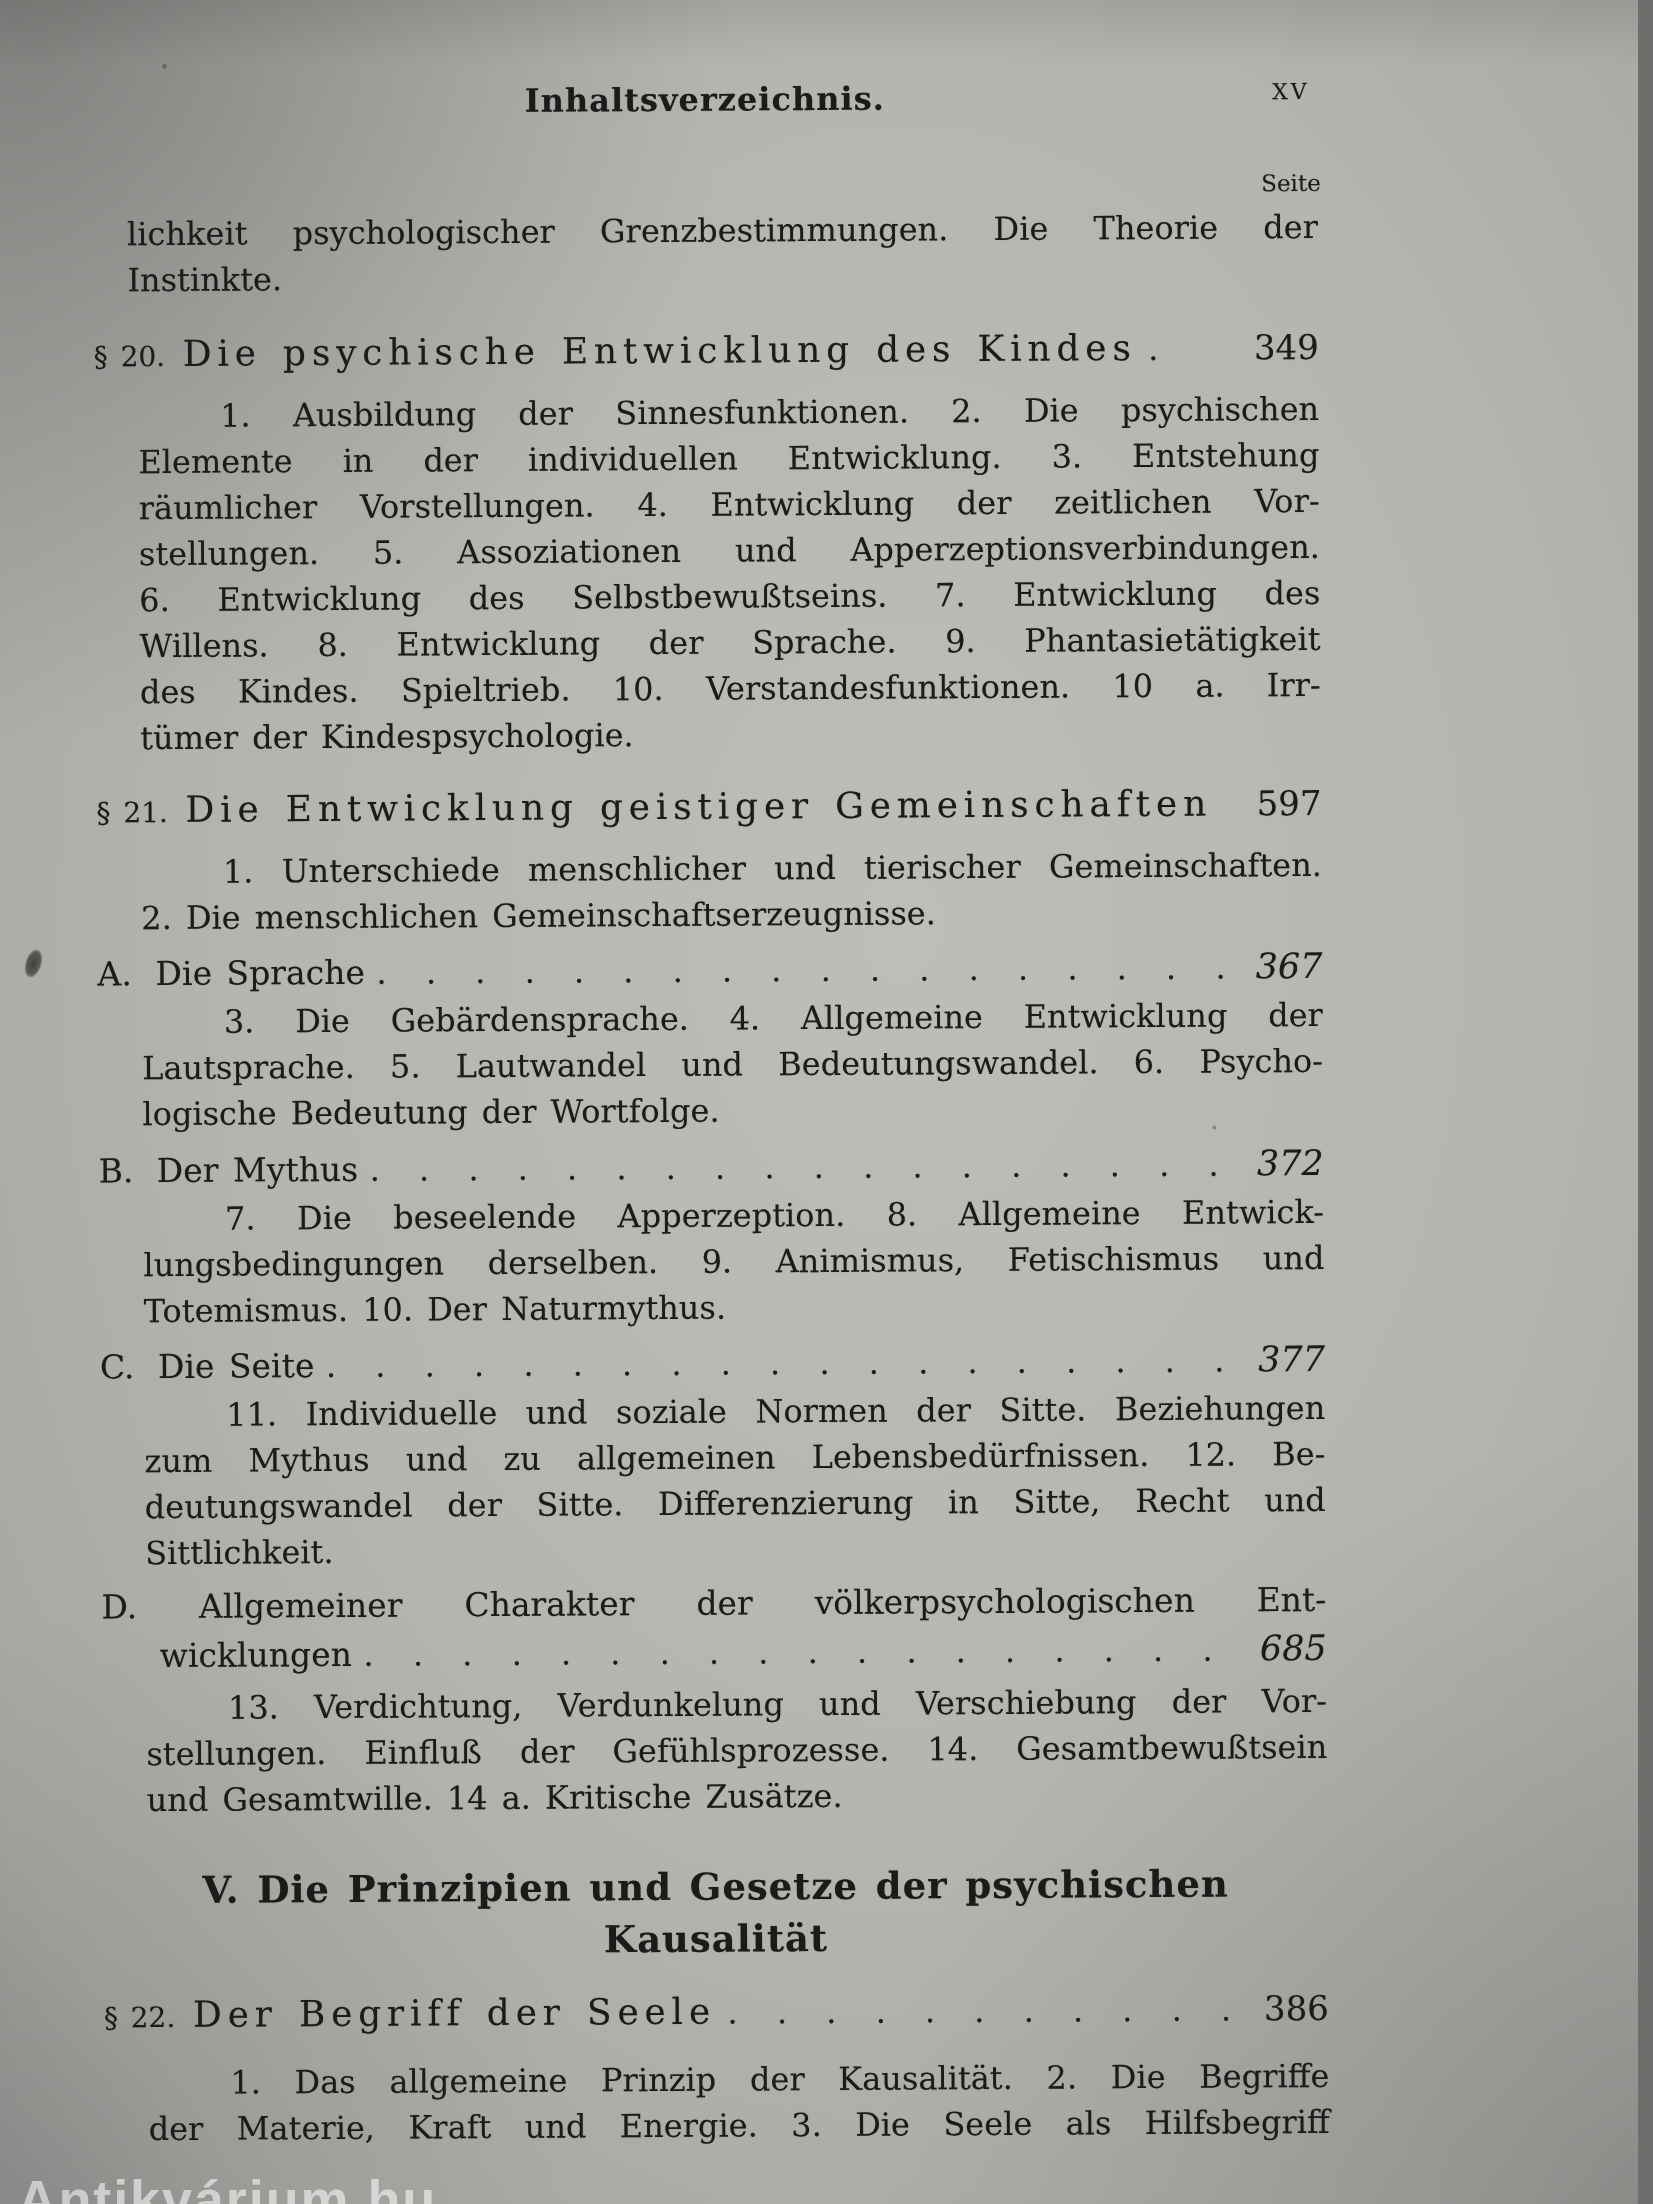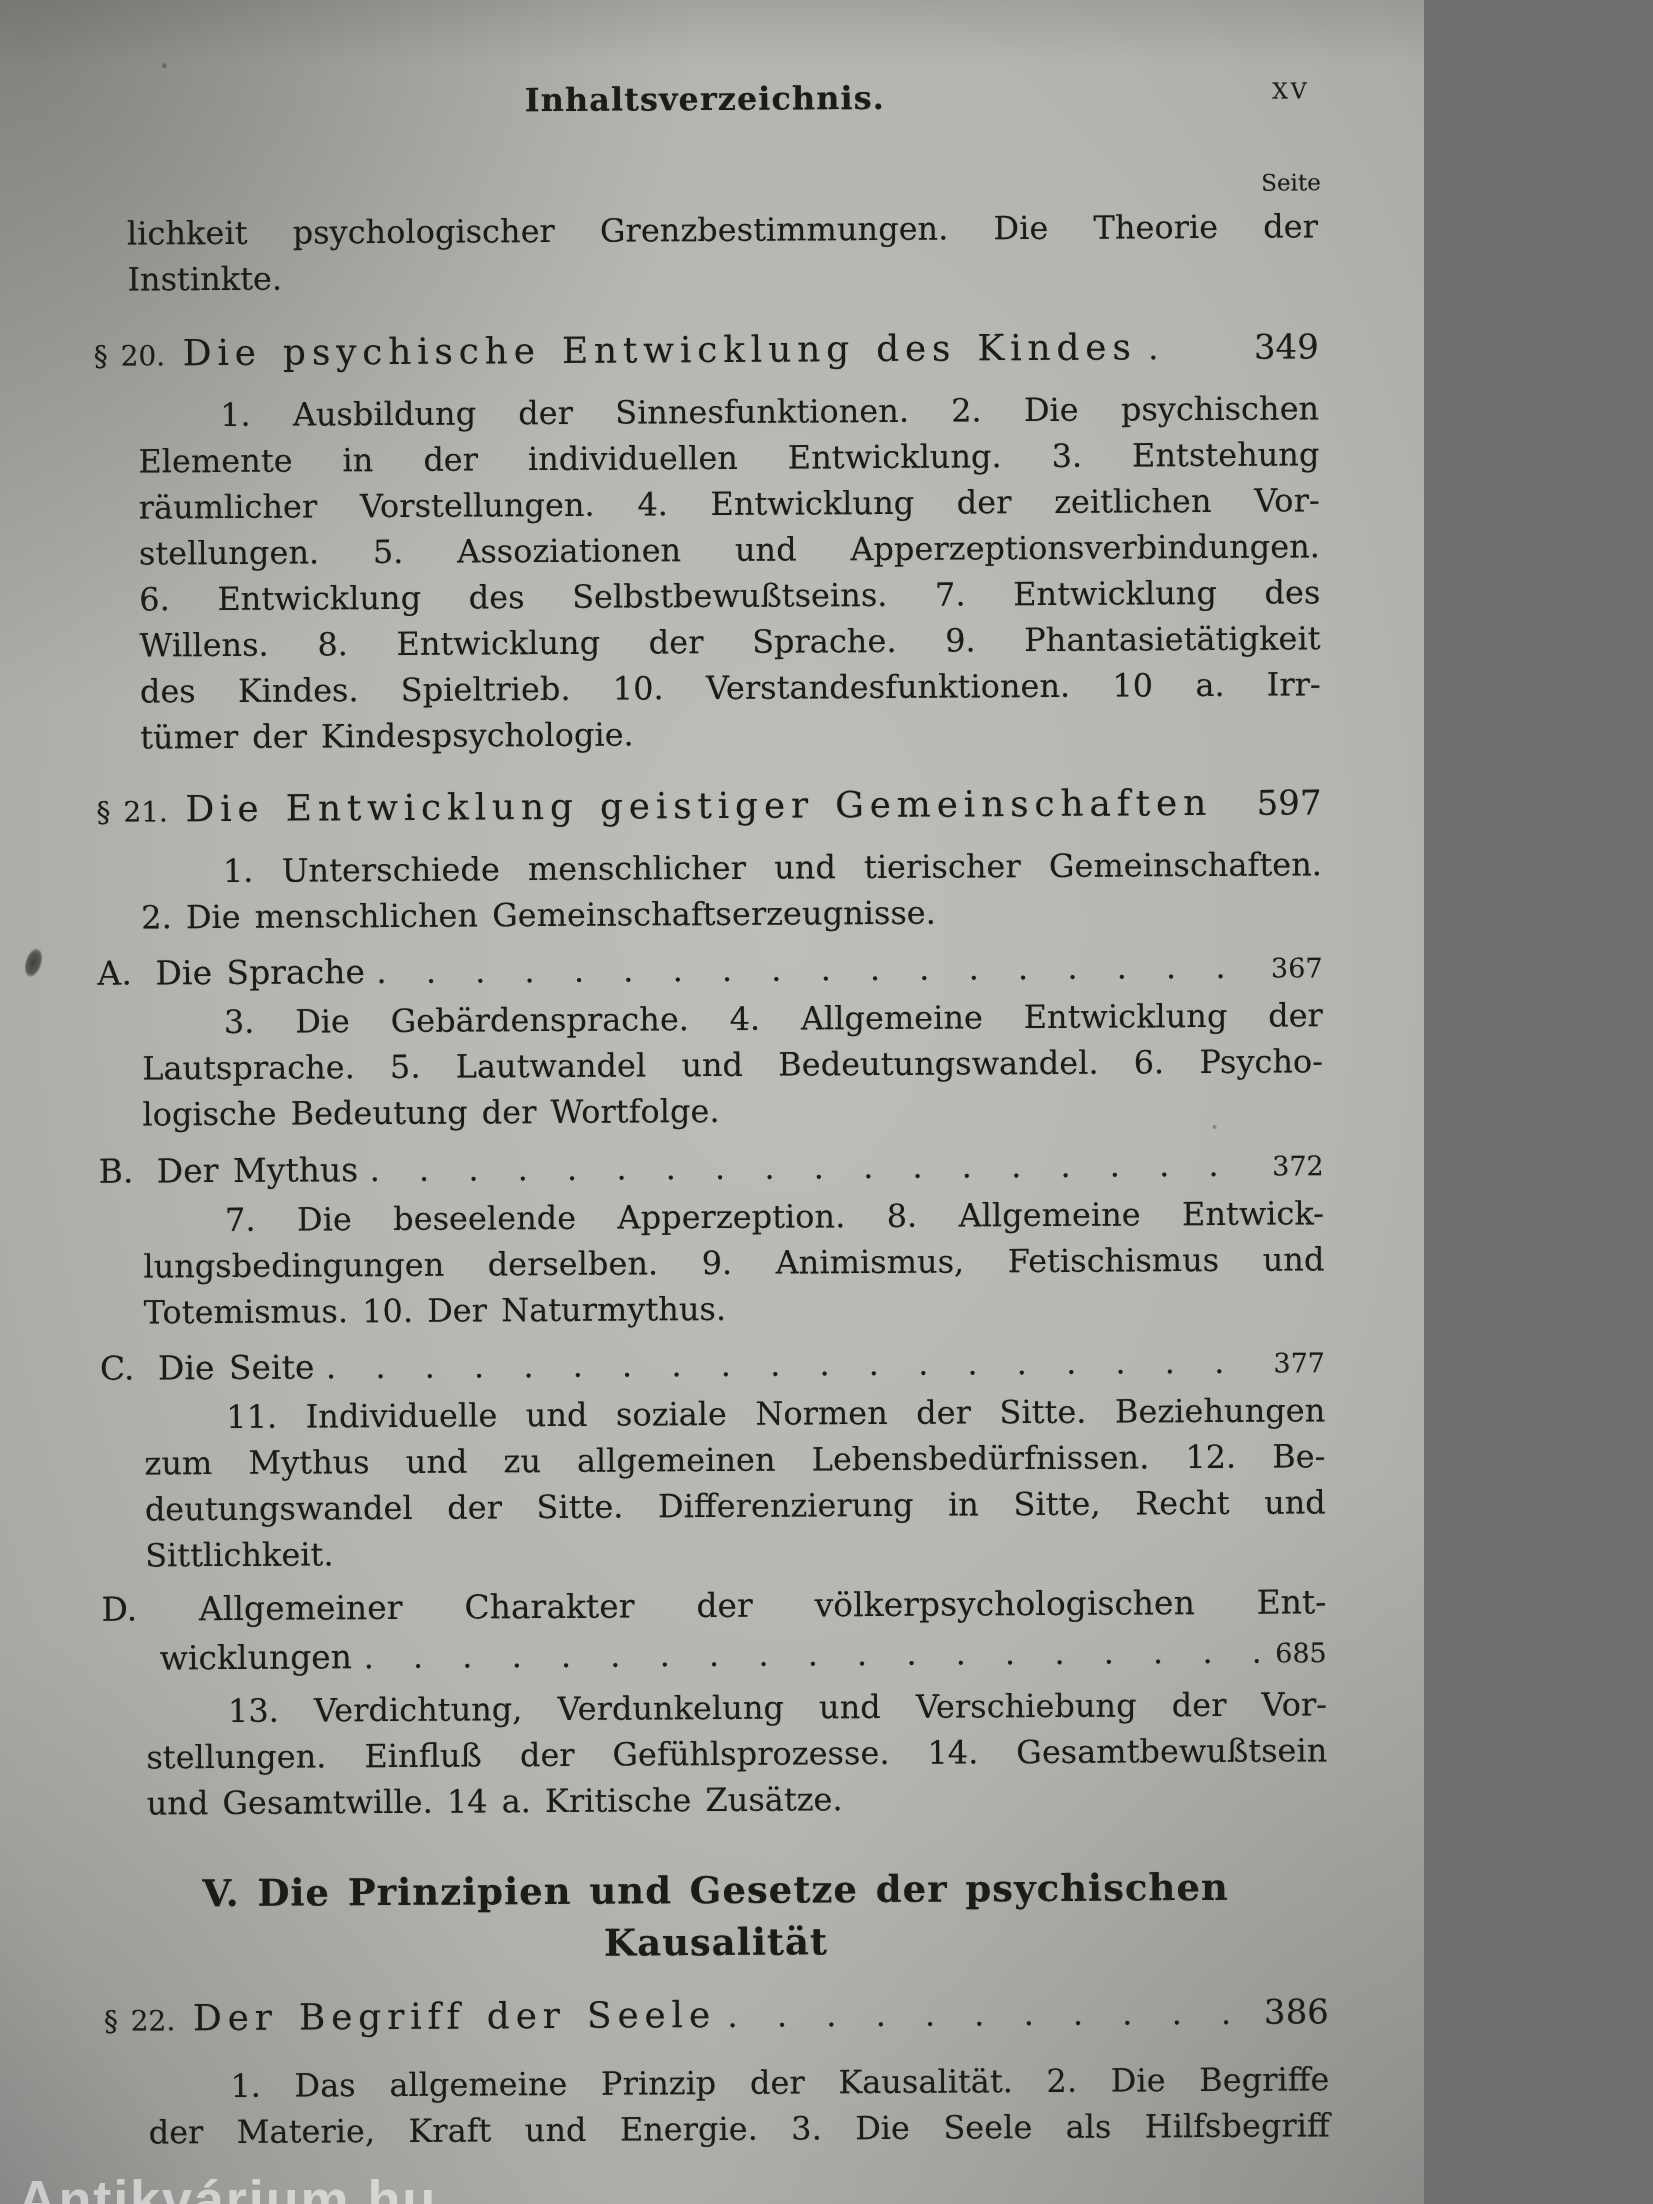--- a/index.html
+++ b/index.html
@@ -1,17 +1,17 @@
 <!DOCTYPE html>
 <html><head>
 <meta charset="utf-8">
 <style>
   html,body { margin:0; padding:0; background:#6e6e6c; }
   .page {
-    position:relative; width:1424px; height:2205px; overflow:hidden;
+    position:relative; width:1638px; height:2205px; overflow:hidden;
     font-family:"DejaVu Serif", serif; color:#1b1b19;
     background:
       linear-gradient(180deg, rgba(0,0,0,0.10), rgba(0,0,0,0) 3%),
       radial-gradient(circle at 2% 2%, rgba(0,0,0,0.22), rgba(0,0,0,0) 26%),
       radial-gradient(circle at 100% 100%, rgba(0,0,0,0.14), rgba(0,0,0,0) 28%),
       radial-gradient(circle at 0% 100%, rgba(0,0,0,0.10), rgba(0,0,0,0) 22%),
       radial-gradient(ellipse at 55% 42%, #bdbdba 0%, #b4b4b1 52%, #a6a6a3 86%, #979795 100%);
     text-shadow: 0 0 1px rgba(25,25,25,0.35);
   }
   .scan { position:absolute; inset:0; transform:rotate(-0.35deg); transform-origin:50% 40%; }
@@ -29,21 +29,21 @@
   .first { text-indent:82px; }
 
   .row { display:flex; align-items:baseline; }
   .sec { font-size:36px; line-height:56px; }
   .sec .lbl { flex:none; width:89px; font-size:28px; }
   .sec .t { letter-spacing:5.8px; white-space:nowrap; }
   .sec .pg { flex:none; font-size:34px; margin-left:10px; }
   .sub { font-size:33px; line-height:49px; }
   .sub .lbl { flex:none; width:58px; }
   .sub .t { white-space:nowrap; }
-  .sub .pg { flex:none; font-size:27px; margin-left:16px; }
+  .sub .pg { flex:none; font-size:35px; margin-left:16px;font-style:italic; }
   .leader { flex:1 1 0; min-width:0; overflow:hidden; white-space:nowrap;
     word-spacing:29px; padding:0 11.6px; font-size:32px; }
   .part { text-align:center; font-weight:bold; font-size:37px; line-height:52px; letter-spacing:1px; }
   .d2 { margin-left:58px; }
 
   .ink-smudge { position:absolute; left:25px; top:944px; width:15.5px; height:29px;
     background:radial-gradient(ellipse at 50% 50%, #2e2e2c 0%, #4a4a48 55%, rgba(70,70,68,0) 78%);
     border-radius:50%; transform:rotate(18deg); opacity:.85; }
   .speck { position:absolute; width:4.9px; height:4.9px; border-radius:50%; background:rgba(20,20,20,0.3); }
   .watermark { position:absolute; left:17.5px; bottom:-25px; font-family:"Liberation Sans", sans-serif;

